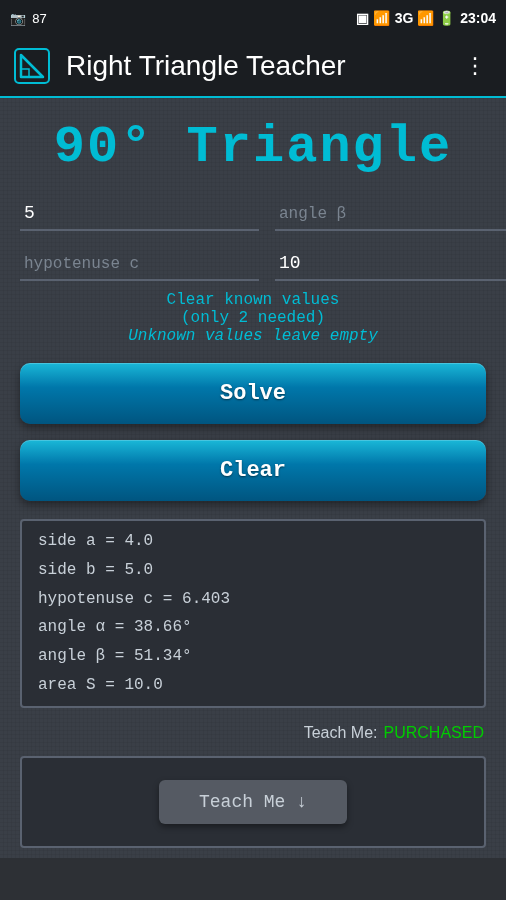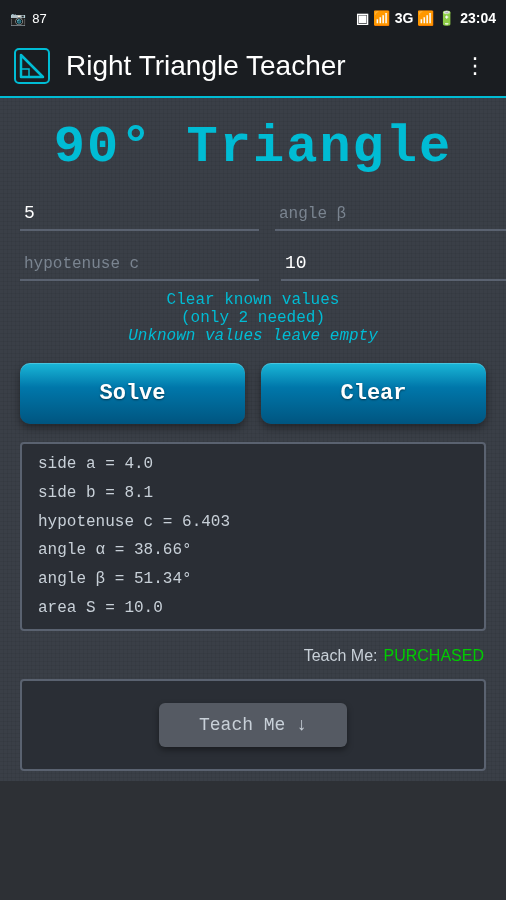--- a/index.html
+++ b/index.html
@@ -124,21 +124,21 @@
       padding: 6px 4px;
       outline: none;
     }
     .input-field::placeholder {
       color: #7a8490;
       font-size: 16px;
     }
 
     .input-row-2 {
       display: flex;
-      gap: 22px;
+      gap: 16px;
       margin-bottom: 8px;
     }
 
     
     .instruction-text {
       text-align: center;
       margin: 10px 0 18px 0;
     }
     .instruction-line1 {
       color: #00bcd4;
@@ -150,20 +150,21 @@
       font-size: 16px;
       font-family: 'Courier New', monospace;
       font-style: italic;
     }
 
     
     .button-row {
       display: flex;
       gap: 16px;
       margin-bottom: 18px;
+      flex-direction: column;
     }
     .btn {
       flex: 1;
       padding: 18px 10px;
       border: none;
       border-radius: 10px;
       font-size: 22px;
       font-family: 'Courier New', monospace;
       font-weight: bold;
       color: #fff;
@@ -289,21 +290,21 @@
       <div class="instruction-line2">Unknown values leave empty</div>
     </div>
 
     <div class="button-row">
       <button class="btn">Solve</button>
       <button class="btn">Clear</button>
     </div>
 
     <div class="results-box">
       <div class="results-line">side a = 4.0</div>
-      <div class="results-line">side b = 8.1</div>
+      <div class="results-line">side b = 5.0</div>
       <div class="results-line">hypotenuse c = 6.403</div>
       <div class="results-line">angle α = 38.66°</div>
       <div class="results-line">angle β = 51.34°</div>
       <div class="results-line">area S = 10.0</div>
     </div>
 
     <div class="teach-me-row">
       <span class="teach-me-label">Teach Me:</span>
       <span class="teach-me-status">PURCHASED</span>
     </div>

